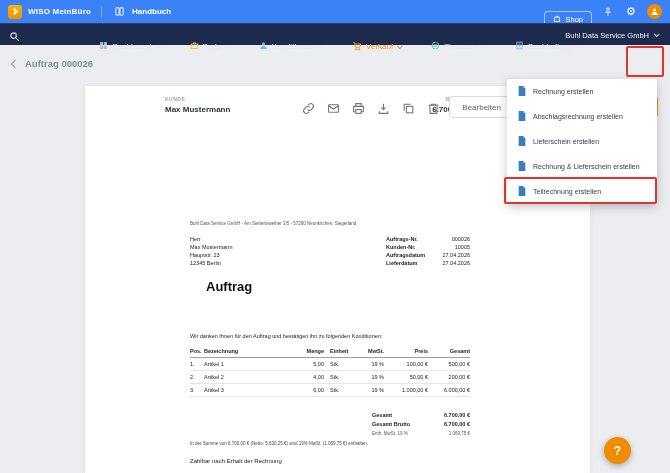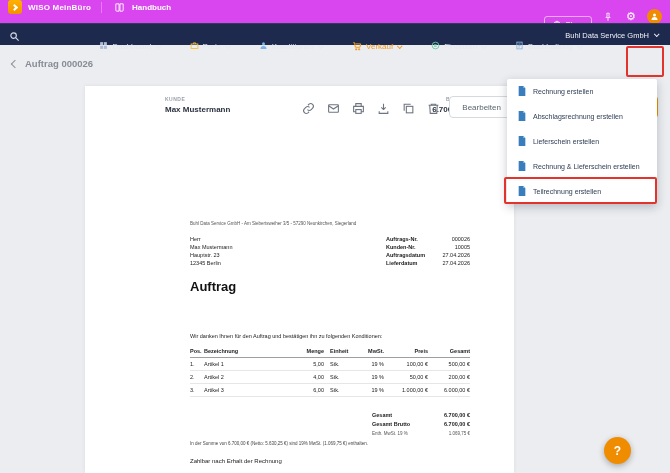--- a/index.html
+++ b/index.html
@@ -4,21 +4,21 @@
 <style>
   * { margin:0; padding:0; box-sizing:border-box; }
   html,body { background:#555; }
   .root {
     position:relative; width:670px; height:473px; overflow:hidden;
     background:#ebedf0; font-family:"Liberation Sans", sans-serif;
   }
   
   .topbar {
     position:absolute; top:0; left:0; right:0; height:23px;
-    background:#d946ef; display:flex; align-items:flex-start; color:#fff;
+    background:#3b82f6; display:flex; align-items:center; color:#fff;
     padding:0 8px; z-index:15;
   }
   .tb-left { display:flex; align-items:center; gap:6px; }
   .logo { width:14px; height:14px; border-radius:3px; background:linear-gradient(#ffb200,#f29100); display:flex; align-items:center; justify-content:center; }
   .logo i { display:block; width:5px; height:5px; border-right:2px solid #fff; border-bottom:2px solid #fff; transform:rotate(-45deg); margin-left:-2px; }
   .brand { font-size:8px; font-weight:bold; letter-spacing:.2px; }
   .tb-divider { width:1px; height:11px; background:rgba(255,255,255,.3); margin:0 4px; }
   .handbuch { font-size:8px; font-weight:bold; }
   .tb-right { margin-left:auto; display:flex; align-items:center; gap:9px; }
   .shop-btn { display:flex; align-items:center; gap:4px; padding:2px 8px; border:1px solid rgba(255,255,255,.55); border-radius:3px; background:transparent; color:#fff; font-size:7.5px; font-family:inherit; cursor:pointer;margin-top:16px; }
@@ -47,33 +47,33 @@
   .btn { position:absolute; top:51px; height:22px; border-radius:4px; font-family:inherit; font-size:8px; display:flex; align-items:center; cursor:pointer; }
   .btn-edit { right:156px; background:#fff; border:1px solid #d6dade; color:#5b6470; padding:0 12px; }
   .btn-primary { right:44px; background:#f08c00; border:none; color:#fff; font-weight:bold; padding:0 12px; }
   .btn-caret { left:632px; width:26px; background:#f08c00; border:none; justify-content:center; }
   .btn-caret .caret { width:5px; height:5px; border-color:#fff; border-width:1.6px; }
   
   .anno { position:absolute; border:2.5px solid #e2342c; border-radius:2px; z-index:40; pointer-events:none; }
   .anno-caret { left:626px; top:46px; width:38px; height:31px; }
   .anno-menu { left:504px; top:177px; width:153px; height:27px; }
   
-  .doc-panel { position:absolute; left:85px; top:86px; width:429px; height:387px; background:#fff; box-shadow:0 0 4px rgba(0,0,0,.07); z-index:2; overflow:hidden;padding-left:28px; }
+  .doc-panel { position:absolute; left:85px; top:86px; width:505px; height:387px; background:#fff; box-shadow:0 0 4px rgba(0,0,0,.07); z-index:2; overflow:hidden;padding-left:28px; }
   .sum-label { font-size:5px; letter-spacing:.5px; color:#9aa1ab; font-weight:bold; }
   .sum-value { font-size:8px; font-weight:bold; color:#2c3340; margin-top:3px; }
   .sum-kunde { position:absolute; left:80px; top:10px; }
   .sum-betrag { position:absolute; left:285px; width:100px; top:10px; text-align:right; }
   .sum-datum { position:absolute; left:395px; width:140px; top:10px; white-space:nowrap; }
   .doc-content { position:absolute; left:105px; top:135px; width:280px; height:252px; color:#222; }
   .sender { position:absolute; top:0; left:0; font-size:4.5px; color:#555; white-space:nowrap; }
   .addr { position:absolute; top:14px; left:0; font-size:5.5px; line-height:8px; color:#222; }
   .meta { position:absolute; top:14px; left:196px; width:84px; font-size:5.5px; line-height:8px; }
   .meta-row { display:flex; justify-content:space-between; }
   .meta-row b { font-weight:bold; }
-  .doc-title { position:absolute; top:58px; left:0; font-size:13px; font-weight:bold; color:#111; }
+  .doc-title { position:absolute; top:58px; left:16px; font-size:13px; font-weight:bold; color:#111; }
   .intro { position:absolute; top:112px; left:0; font-size:5.5px; color:#222; }
   .ptable { position:absolute; top:124px; left:0; width:280px; font-size:5.5px; }
   .trow { display:grid; grid-template-columns:14px 82px 38px 26px 34px 44px 42px; align-items:center; padding:3px 0; border-bottom:1px solid #e4e6e8; }
   .trow.thead { font-weight:bold; border-bottom:1px solid #9aa0a6; }
   .c-r { text-align:right; }
   .c-unit { padding-left:6px; }
   .totals { position:absolute; top:190px; right:0; width:98px; }
   .tot-row { display:flex; justify-content:space-between; font-size:5.5px; font-weight:bold; line-height:9px; }
   .tot-small { display:flex; justify-content:space-between; font-size:4.5px; color:#555; margin-top:2px; }
   .tax-note { position:absolute; top:220px; left:0; font-size:4.5px; color:#444; white-space:nowrap; }

